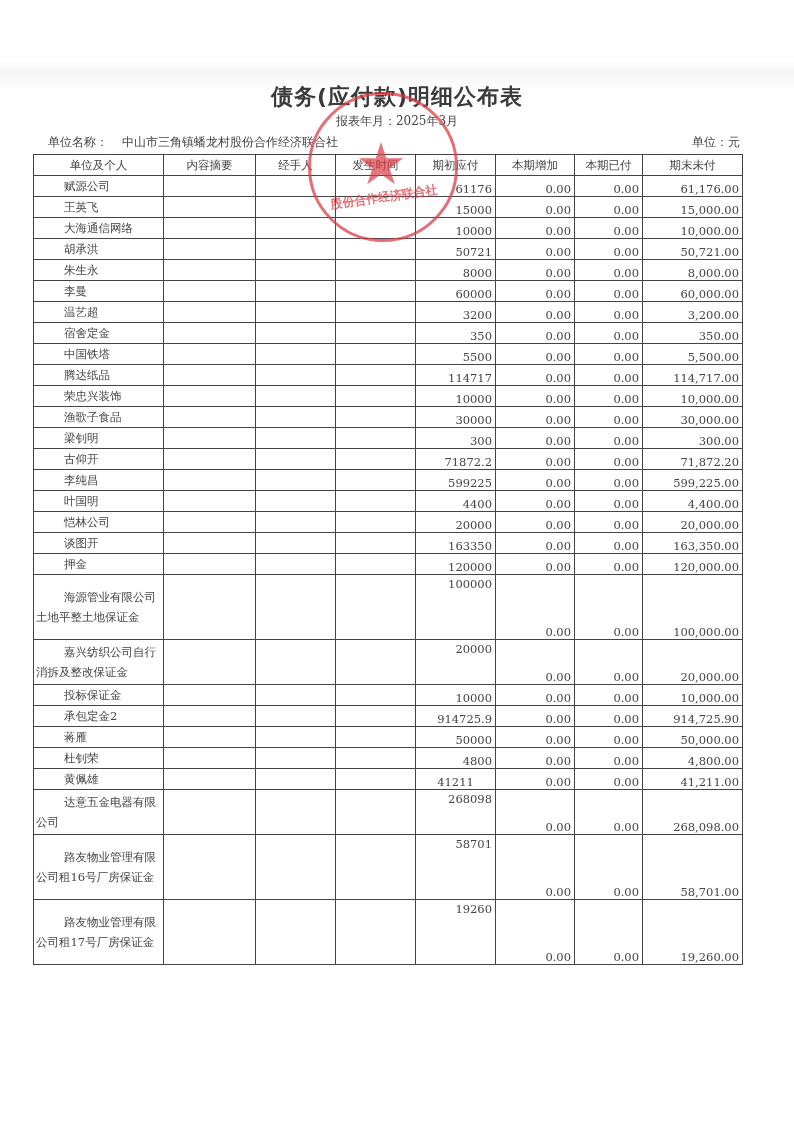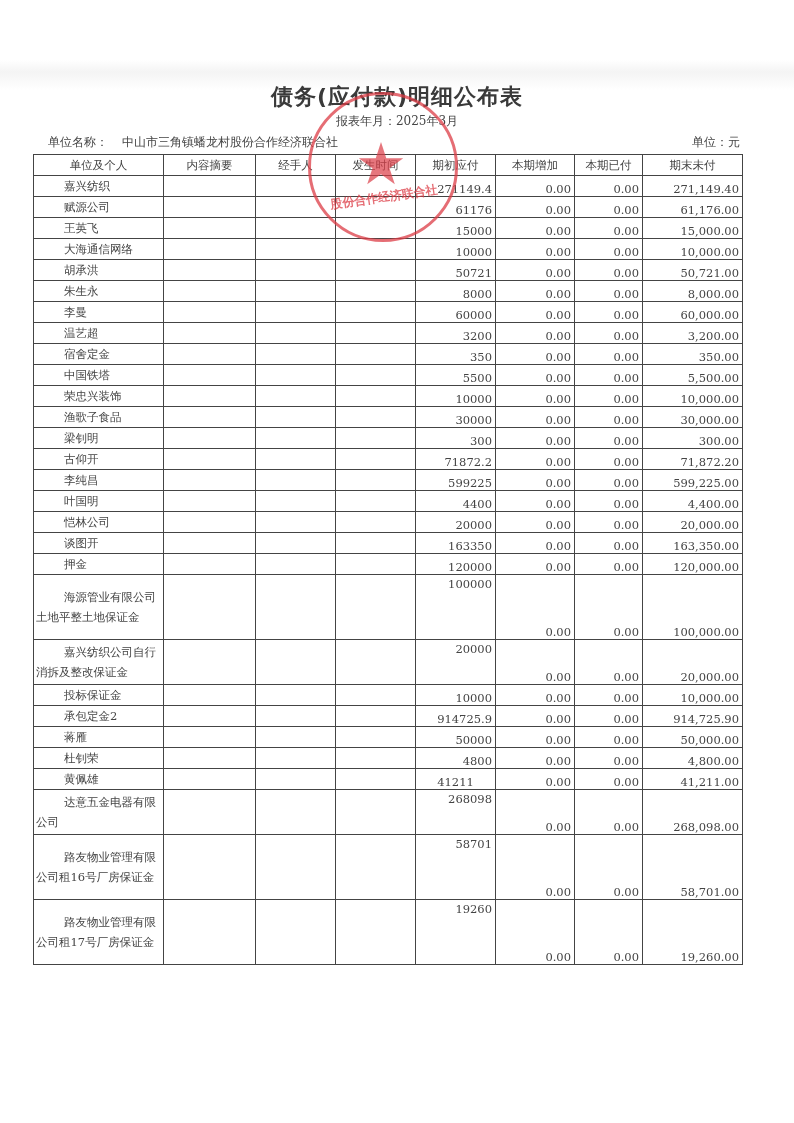--- a/index.html
+++ b/index.html
@@ -51,30 +51,20 @@
       <th>经手人</th>
       <th>发生时间</th>
       <th>期初应付</th>
       <th>本期增加</th>
       <th>本期已付</th>
       <th>期末未付</th>
     </tr>
   </thead>
   <tbody id="tbody">
       <tr>
-        <td class="name" style="height: 20px;">嘉兴纺织</td>
-        <td style="height: 20px;"></td>
-        <td style="height: 20px;"></td>
-        <td style="height: 20px;"></td>
-        <td class="num" style="height: 20px;">271149.4</td>
-        <td class="num" style="height: 20px;">0.00</td>
-        <td class="num" style="height: 20px;">0.00</td>
-        <td class="num" style="height: 20px;">271,149.40</td>
-      </tr>
-      <tr>
         <td class="name" style="height: 20px;">赋源公司</td>
         <td style="height: 20px;"></td>
         <td style="height: 20px;"></td>
         <td style="height: 20px;"></td>
         <td class="num" style="height: 20px;">61176</td>
         <td class="num" style="height: 20px;">0.00</td>
         <td class="num" style="height: 20px;">0.00</td>
         <td class="num" style="height: 20px;">61,176.00</td>
       </tr>
       <tr>
@@ -149,20 +139,30 @@
       </tr>
       <tr>
         <td class="name" style="height: 20px;">中国铁塔</td>
         <td style="height: 20px;"></td>
         <td style="height: 20px;"></td>
         <td style="height: 20px;"></td>
         <td class="num" style="height: 20px;">5500</td>
         <td class="num" style="height: 20px;">0.00</td>
         <td class="num" style="height: 20px;">0.00</td>
         <td class="num" style="height: 20px;">5,500.00</td>
+      </tr>
+      <tr>
+        <td class="name" style="height: 20px;">腾达纸品</td>
+        <td style="height: 20px;"></td>
+        <td style="height: 20px;"></td>
+        <td style="height: 20px;"></td>
+        <td class="num" style="height: 20px;">114717</td>
+        <td class="num" style="height: 20px;">0.00</td>
+        <td class="num" style="height: 20px;">0.00</td>
+        <td class="num" style="height: 20px;">114,717.00</td>
       </tr>
       <tr>
         <td class="name" style="height: 20px;">荣忠兴装饰</td>
         <td style="height: 20px;"></td>
         <td style="height: 20px;"></td>
         <td style="height: 20px;"></td>
         <td class="num" style="height: 20px;">10000</td>
         <td class="num" style="height: 20px;">0.00</td>
         <td class="num" style="height: 20px;">0.00</td>
         <td class="num" style="height: 20px;">10,000.00</td>

